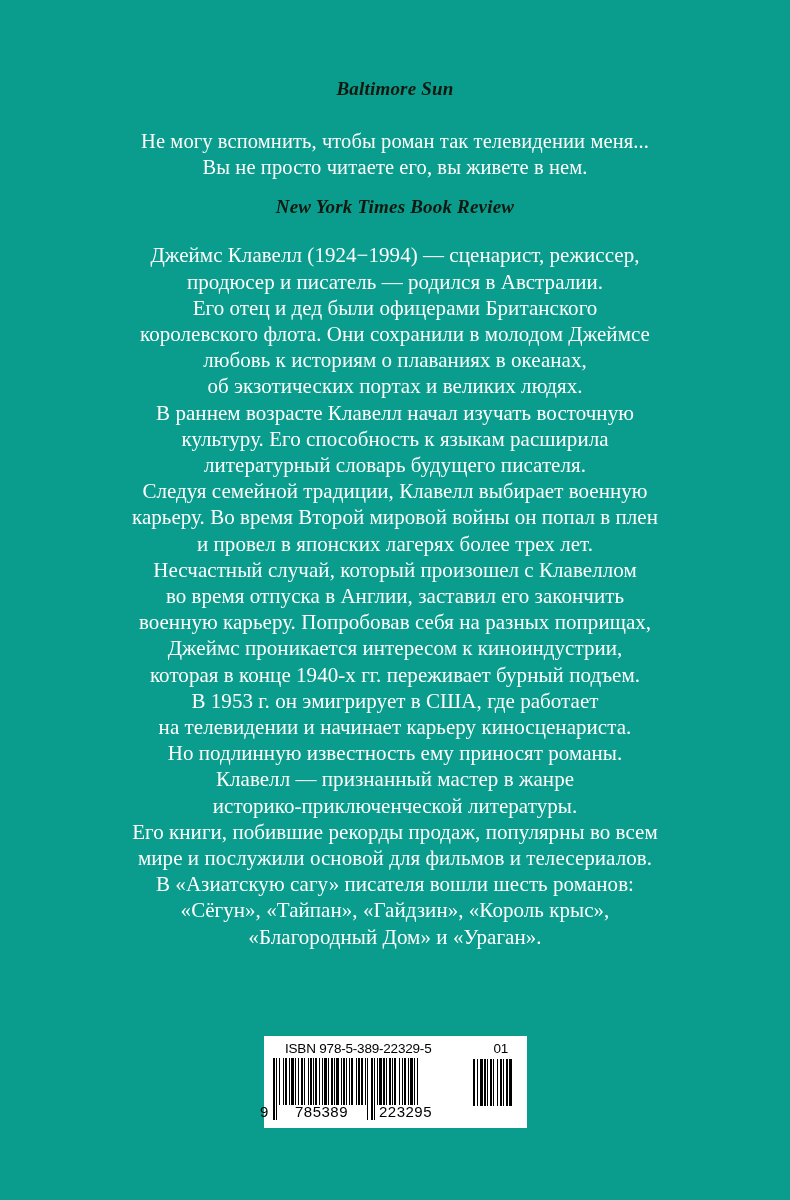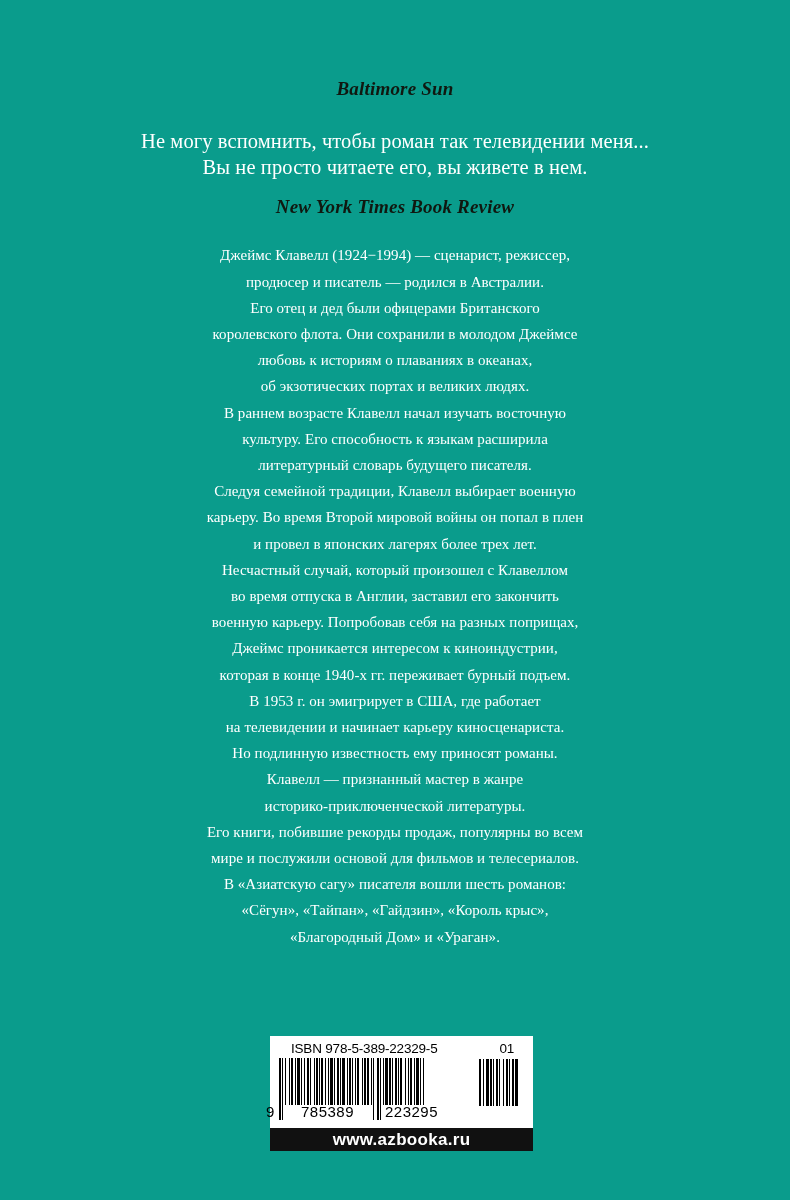--- a/index.html
+++ b/index.html
@@ -43,31 +43,31 @@
     font-size: 19px;
     line-height: 24px;
     color: #101810;
     margin-top: 15px;
     letter-spacing: 0.2px;
   }
   .gap-a { height: 27px; }
   .gap-b { height: 23px; }
 
   .bio {
-    font-size: 15px;
+    font-size: 21px;
     line-height: 26.2px;
     color: #ffffff;
     white-space: pre-line;
     letter-spacing: 0.05px;
   }
 
   
   .barcode-area {
     position: absolute;
-    left: 270px;
+    left: 264px;
     top: 1036px;
     width: 263px;
   }
   .barcode-panel {
     background: #ffffff;
     padding: 6px 7px 4px 7px;
     box-sizing: border-box;
     width: 263px;
     height: 92px;
     position: relative;
@@ -285,19 +285,16 @@
             <div class="bar" style="left: 20px; width: 1px; height: 47px;"></div>
             <div class="bar" style="left: 24px; width: 1px; height: 47px;"></div>
             <div class="bar" style="left: 27px; width: 2px; height: 47px;"></div>
             <div class="bar" style="left: 30px; width: 1px; height: 47px;"></div>
             <div class="bar" style="left: 33px; width: 2px; height: 47px;"></div>
             <div class="bar" style="left: 36px; width: 3px; height: 47px;"></div>
           </div>
       </div>
 
     </div>
-    <div class="url-band">
-      <span>www.azbooka.ru</span>
-    </div>
   </div>
 
 
 </div>
 
 </body></html>

